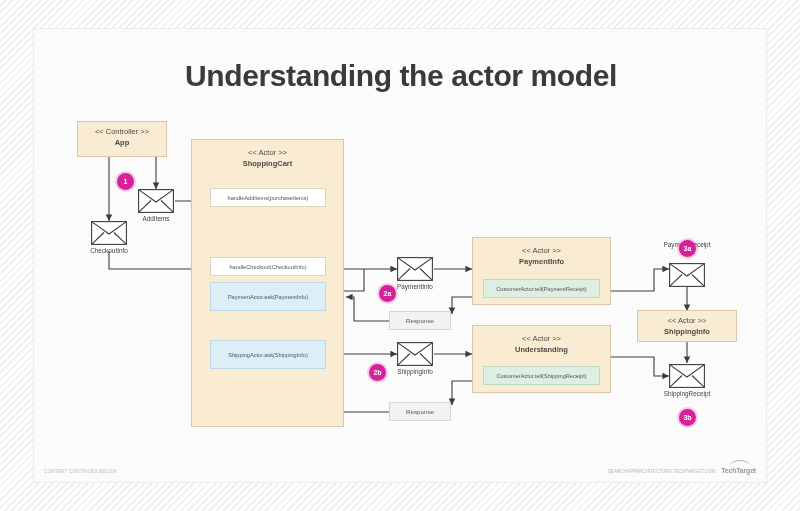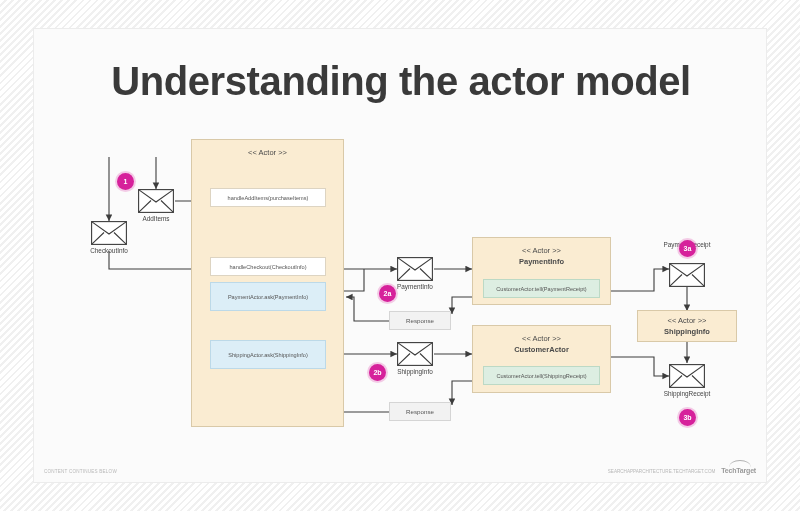--- a/index.html
+++ b/index.html
@@ -24,21 +24,21 @@
     left: 33px; top: 28px;
     width: 734px; height: 455px;
     background: #fbfbfb;
     border: 1px solid #ececec;
   }
   #title {
     position: absolute;
     left: 0; top: 30px;
     width: 734px;
     text-align: center;
-    font-size: 40px;
+    font-size: 30px;
     font-weight: bold;
     color: #3a3a3a;
     letter-spacing: -0.4px;
   }
   .node { position: absolute; }
 
   
   .tanbox {
     background: #faecd2;
     border: 1px solid #d9c9a8;
@@ -198,43 +198,48 @@
         <path d="M438,268 L418,268 L418,285" marker-end="url(#ah)"></path>
 
         <path d="M355,292 L320,292 L320,268 L312,268" marker-end="url(#ah)"></path>
 
         <path d="M438,352 L418,352 L418,376" marker-end="url(#ah)"></path>
 
         <path d="M355,383 L250,383 L250,368" marker-end="url(#ah)"></path>
       </g>
     </svg>
 
+    <div class="node tanbox" style="left:43px; top:92px; width:90px; height:36px;">
+      <span class="l1">&lt;&lt; Controller &gt;&gt;</span>
+      <span class="l2">App</span>
+    </div>
 
     <div class="node bigactor" style="left:157px; top:110px; width:153px; height:288px;">
       <div class="hdr">
         <div class="l1">&lt;&lt; Actor &gt;&gt;</div>
+        <div class="l2">ShoppingCart</div>
       </div>
     </div>
     <div class="method" style="left:176px; top:159px; width:116px; height:19px;">handleAddItems(purchaseItems)</div>
     <div class="method" style="left:176px; top:228px; width:116px; height:19px;">handleCheckout(CheckoutInfo)</div>
     <div class="method blue" style="left:176px; top:253px; width:116px; height:29px;">PaymentActor.ask(PaymentInfo)</div>
     <div class="method blue" style="left:176px; top:311px; width:116px; height:29px;">ShippingActor.ask(ShippingInfo)</div>
 
     <div class="node bigactor" style="left:438px; top:208px; width:139px; height:68px;">
       <div class="hdr">
         <div class="l1">&lt;&lt; Actor &gt;&gt;</div>
         <div class="l2">PaymentInfo</div>
       </div>
     </div>
     <div class="method green" style="left:449px; top:250px; width:117px; height:19px;">CustomerActor.tell(PaymentReceipt)</div>
 
     <div class="node bigactor" style="left:438px; top:296px; width:139px; height:68px;">
       <div class="hdr">
         <div class="l1">&lt;&lt; Actor &gt;&gt;</div>
-        <div class="l2">CustomerActor</div>
+        <div class="l2">Understanding</div>
       </div>
     </div>
     <div class="method green" style="left:449px; top:337px; width:117px; height:19px;">CustomerActor.tell(ShippingReceipt)</div>
 
     <div class="node tanbox" style="left:603px; top:281px; width:100px; height:32px;">
       <span class="l1">&lt;&lt; Actor &gt;&gt;</span>
       <span class="l2">ShippingInfo</span>
     </div>
 
     <div class="respbox" style="left:355px; top:282px; width:62px; height:19px;">Response</div>

